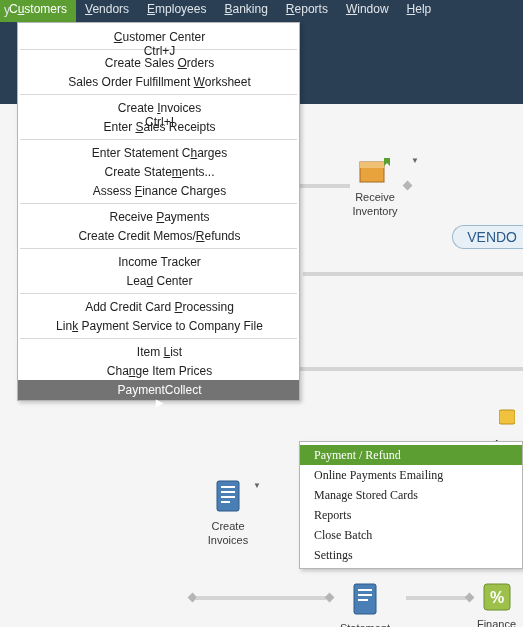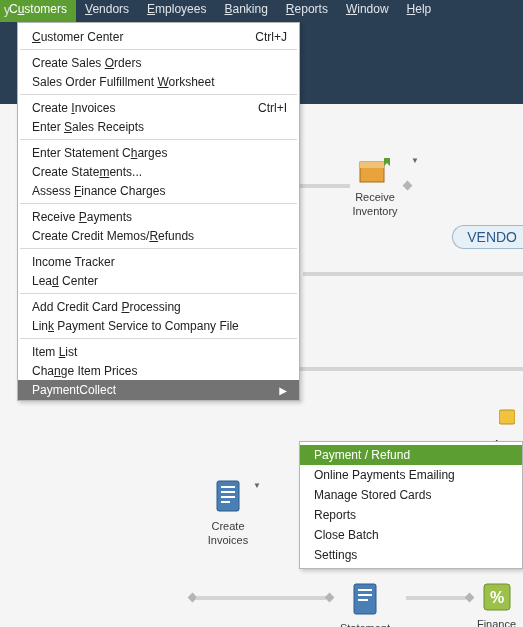--- a/index.html
+++ b/index.html
@@ -62,20 +62,21 @@
   padding-top: 4px;
 }
 .menu-item {
   padding: 3px 12px 3px 14px;
   display: flex;
   justify-content: space-between;
   align-items: center;
   color: #222;
   cursor: pointer;
   height: 19px;
+  flex-direction: column;
 }
 .menu-item.highlighted {
   background: #737373;
   color: #fff;
   height: 20px;
 }
 .menu-item .ul { text-decoration: underline; }
 .menu-sep {
   height: 1px;
   background: #d8d8d8;
@@ -95,20 +96,21 @@
   z-index: 21;
   padding: 3px 0;
 }
 .submenu-item {
   padding: 3px 14px;
   color: #222;
   cursor: pointer;
   height: 20px;
   display: flex;
   align-items: center;
+  font-family: Liberation Serif, serif;
 }
 .submenu-item.highlighted {
   background: #5c9e31;
   color: #fff;
 }
 .dashboard-icon {
   position: absolute;
   text-align: center;
   color: #3a3a3a;
   font-size: 11px;

